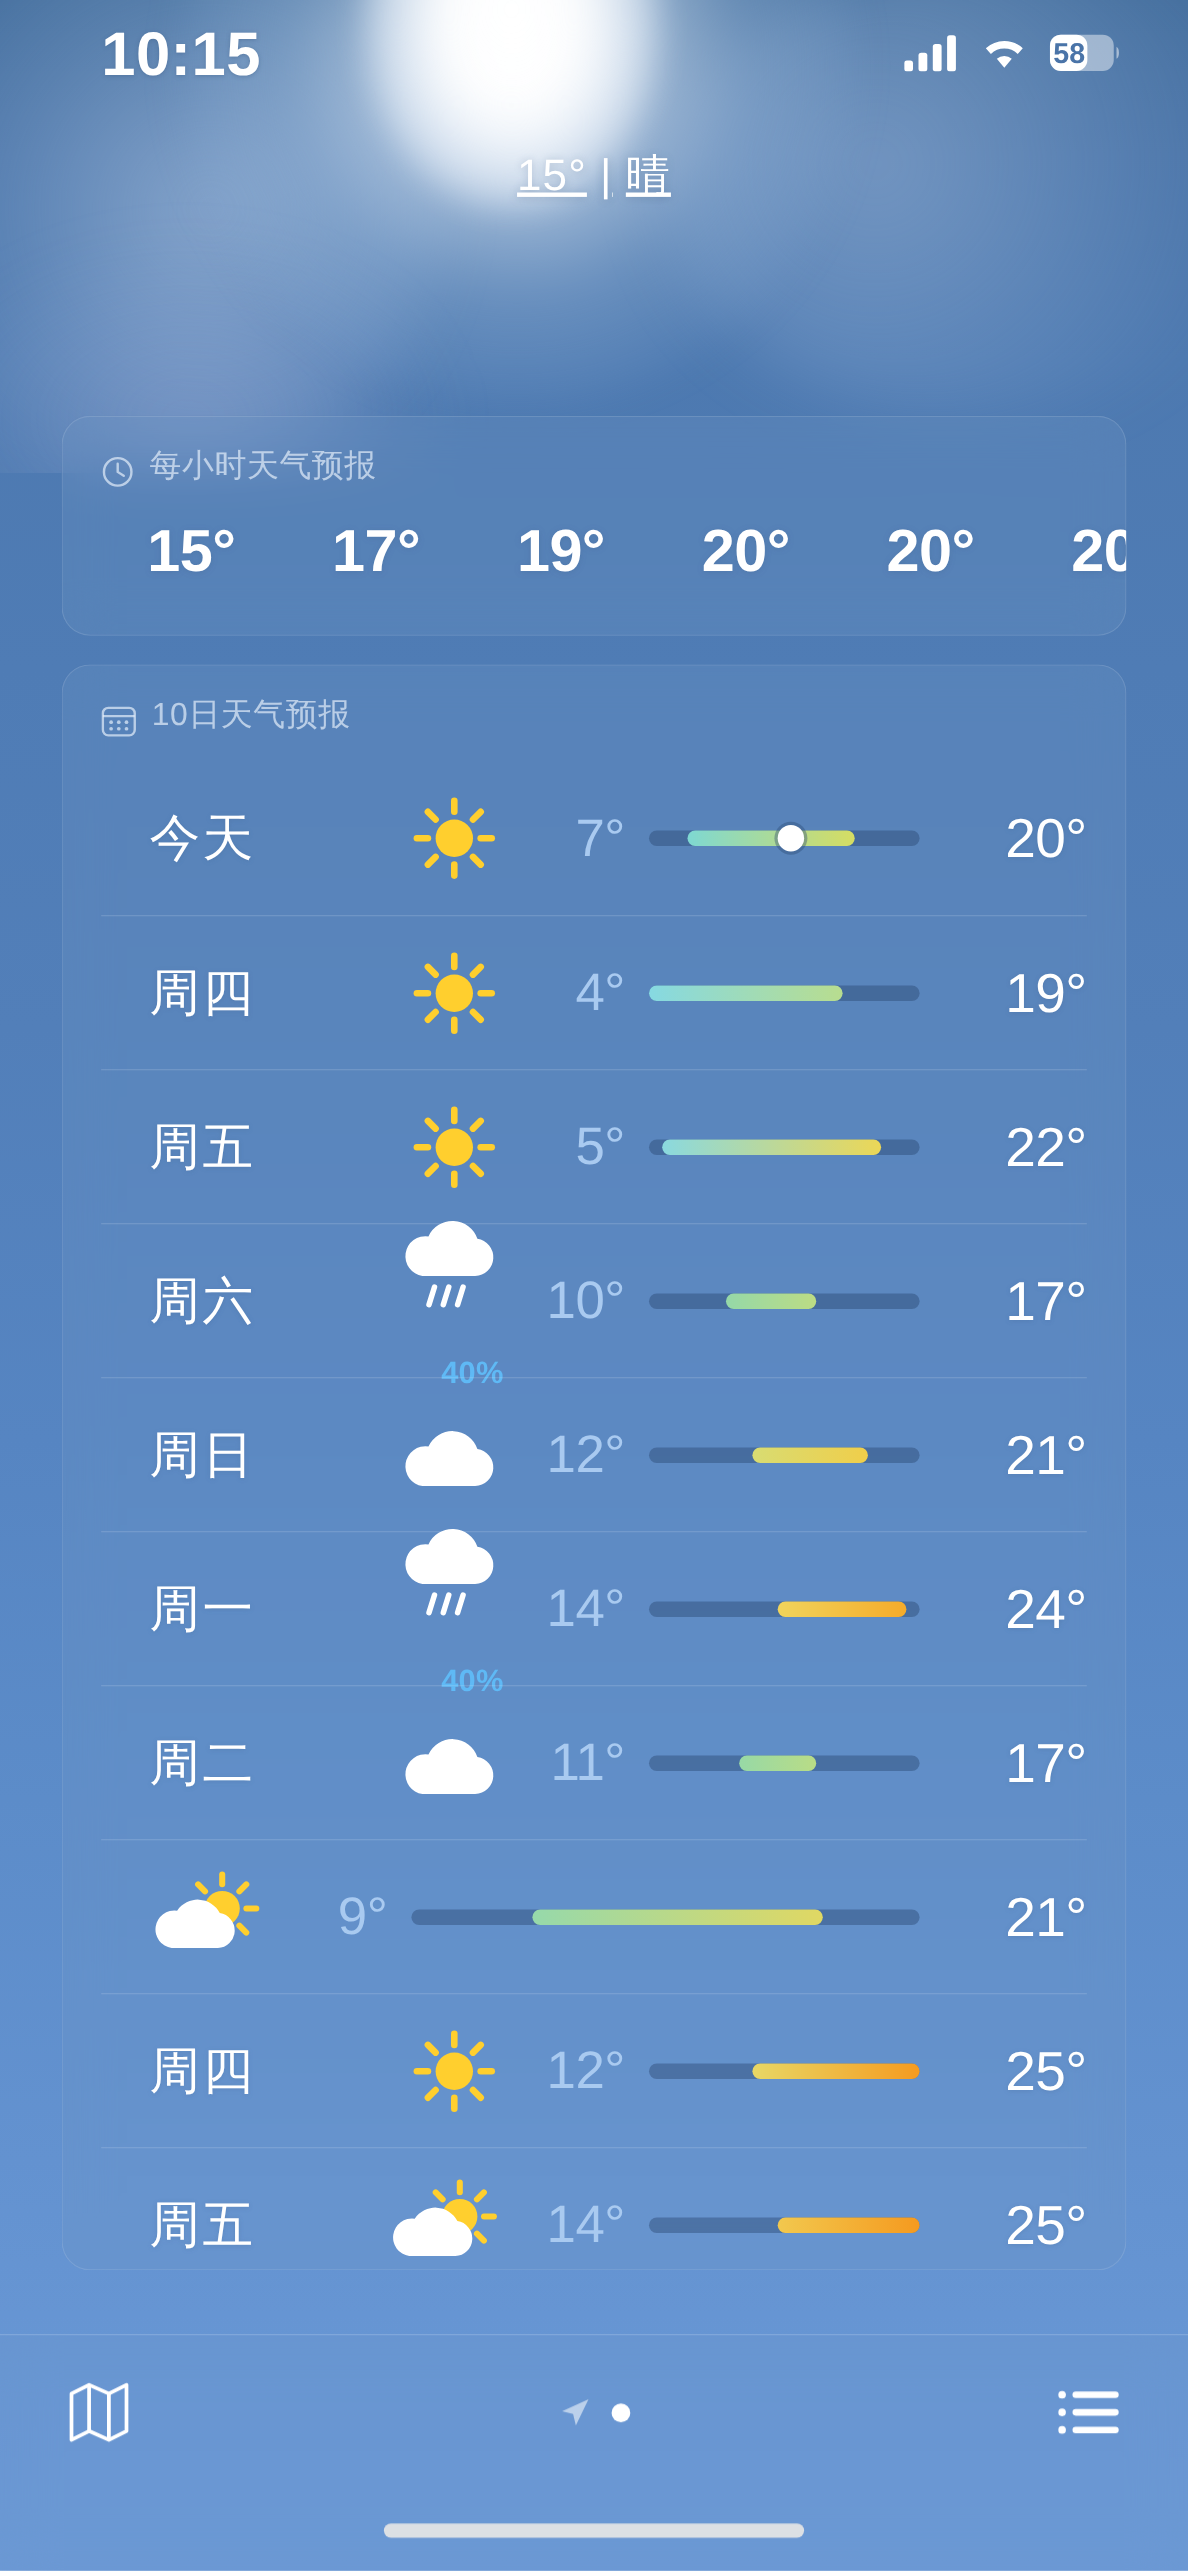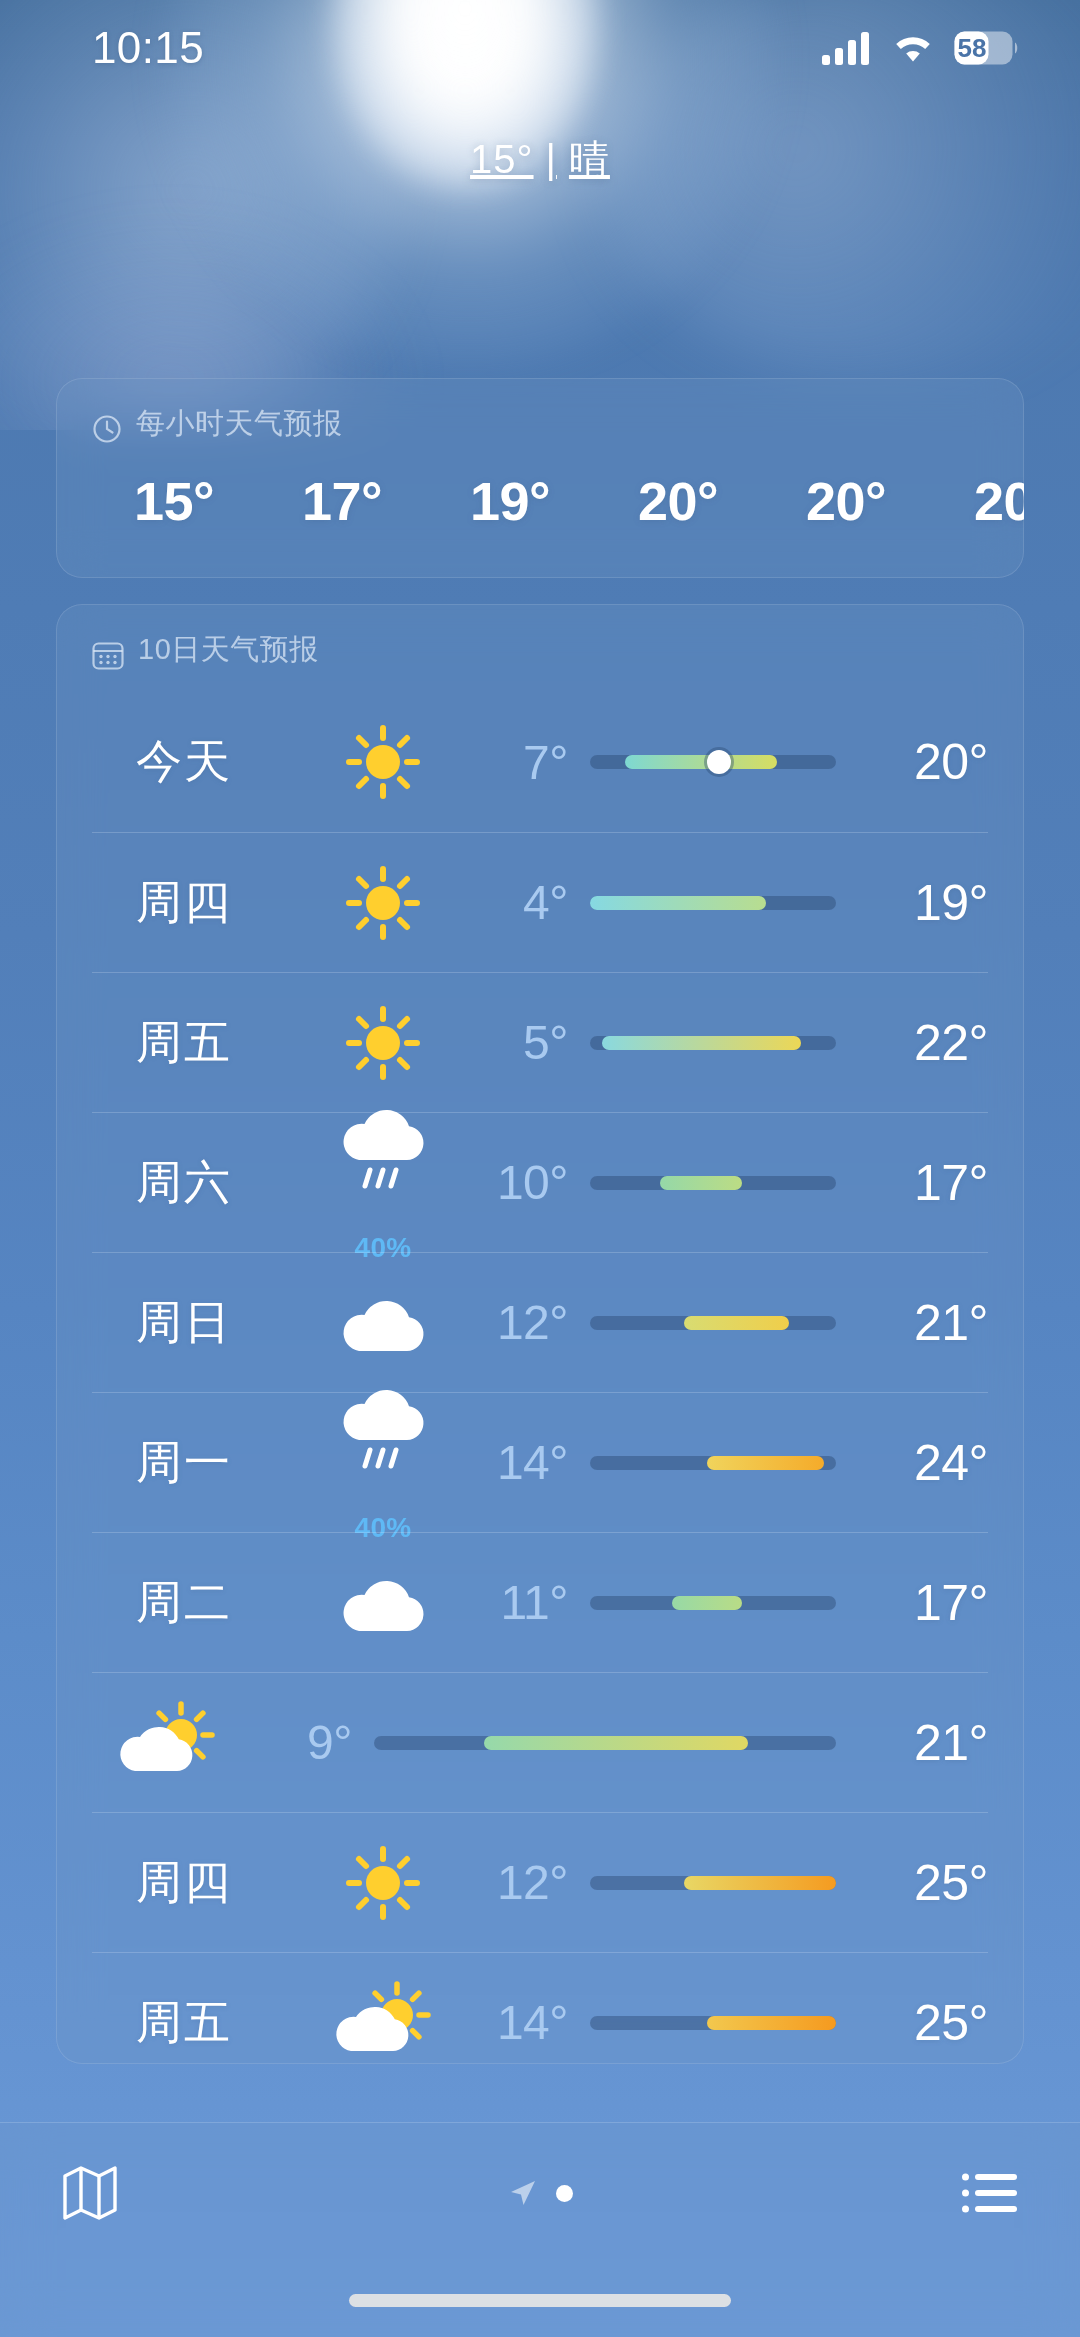--- a/index.html
+++ b/index.html
@@ -48,21 +48,21 @@
     background:radial-gradient(ellipse at 50% 50%, rgba(216,206,236,.20) 0%, rgba(190,196,230,.07) 55%, rgba(170,190,226,0) 82%);
     filter:blur(30px);
   }
 
   
   .statusbar {
     position:absolute; left:0; top:0; width:1080px; height:96px;
     display:flex; align-items:center; justify-content:space-between;
     padding:0 60px 0 92px; z-index:9;
   }
-  .sb-time { color:#fff; font-size:44px; font-weight:400; letter-spacing:.4px;
+  .sb-time { color:#fff; font-size:56px; font-weight:700; letter-spacing:.4px;
              text-shadow:0 1px 4px rgba(60,90,130,.40); }
   .sb-right { display:flex; align-items:center; gap:18px; }
   .sb-icon { display:block; }
 
   
   .header { position:absolute; left:0; top:118px; width:1080px; text-align:center; z-index:8; }
   .city {
     color:#fff; font-size:82px; font-weight:400; letter-spacing:2px; line-height:1.08;
     text-shadow:0 2px 12px rgba(70,100,140,.34);
   }
@@ -111,21 +111,21 @@
   }
   .day-row:first-child { border-top:none; }
 
   .d-name {
     flex:0 0 172px; color:#fff; font-size:46px; font-weight:500; letter-spacing:2px;
     text-shadow:0 1px 5px rgba(60,90,130,.22);
     margin-left:44px;
   }
   .d-icon {
     flex:0 0 150px; display:flex; flex-direction:column;
-    align-items:center; justify-content:center; position:relative;gap:32px;
+    align-items:flex-end; justify-content:center; position:relative;gap:32px;
   }
   .d-pop {
     color:#5fb9f5; font-size:28px; font-weight:600; margin-top:2px; letter-spacing:.3px;
   }
   .d-lo {
     flex:0 0 110px; text-align:right; color:#a9caf0; font-size:48px; font-weight:400;
     letter-spacing:-.5px;
   }
   .d-bar { flex:1 1 auto; padding:0 22px; }
   .track {

